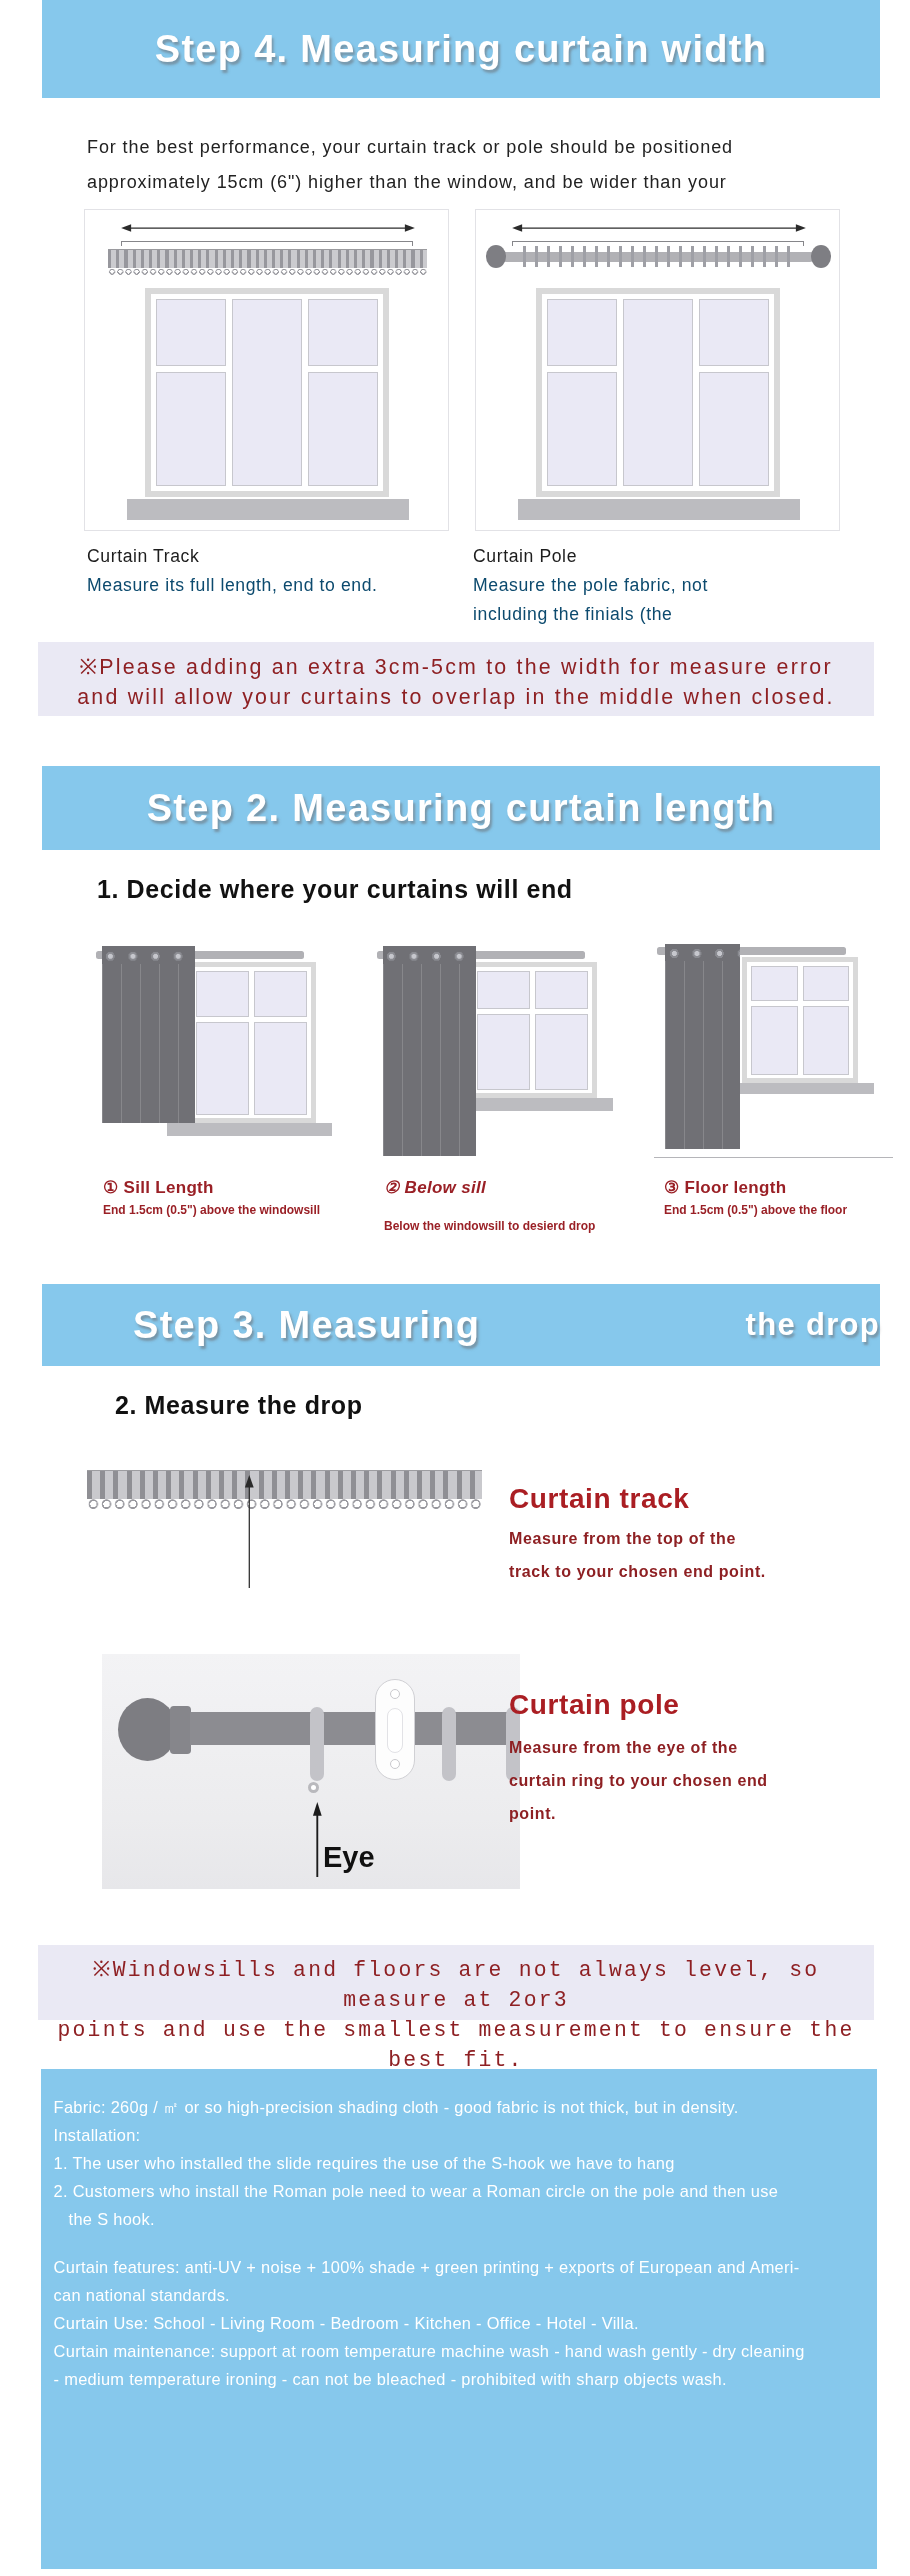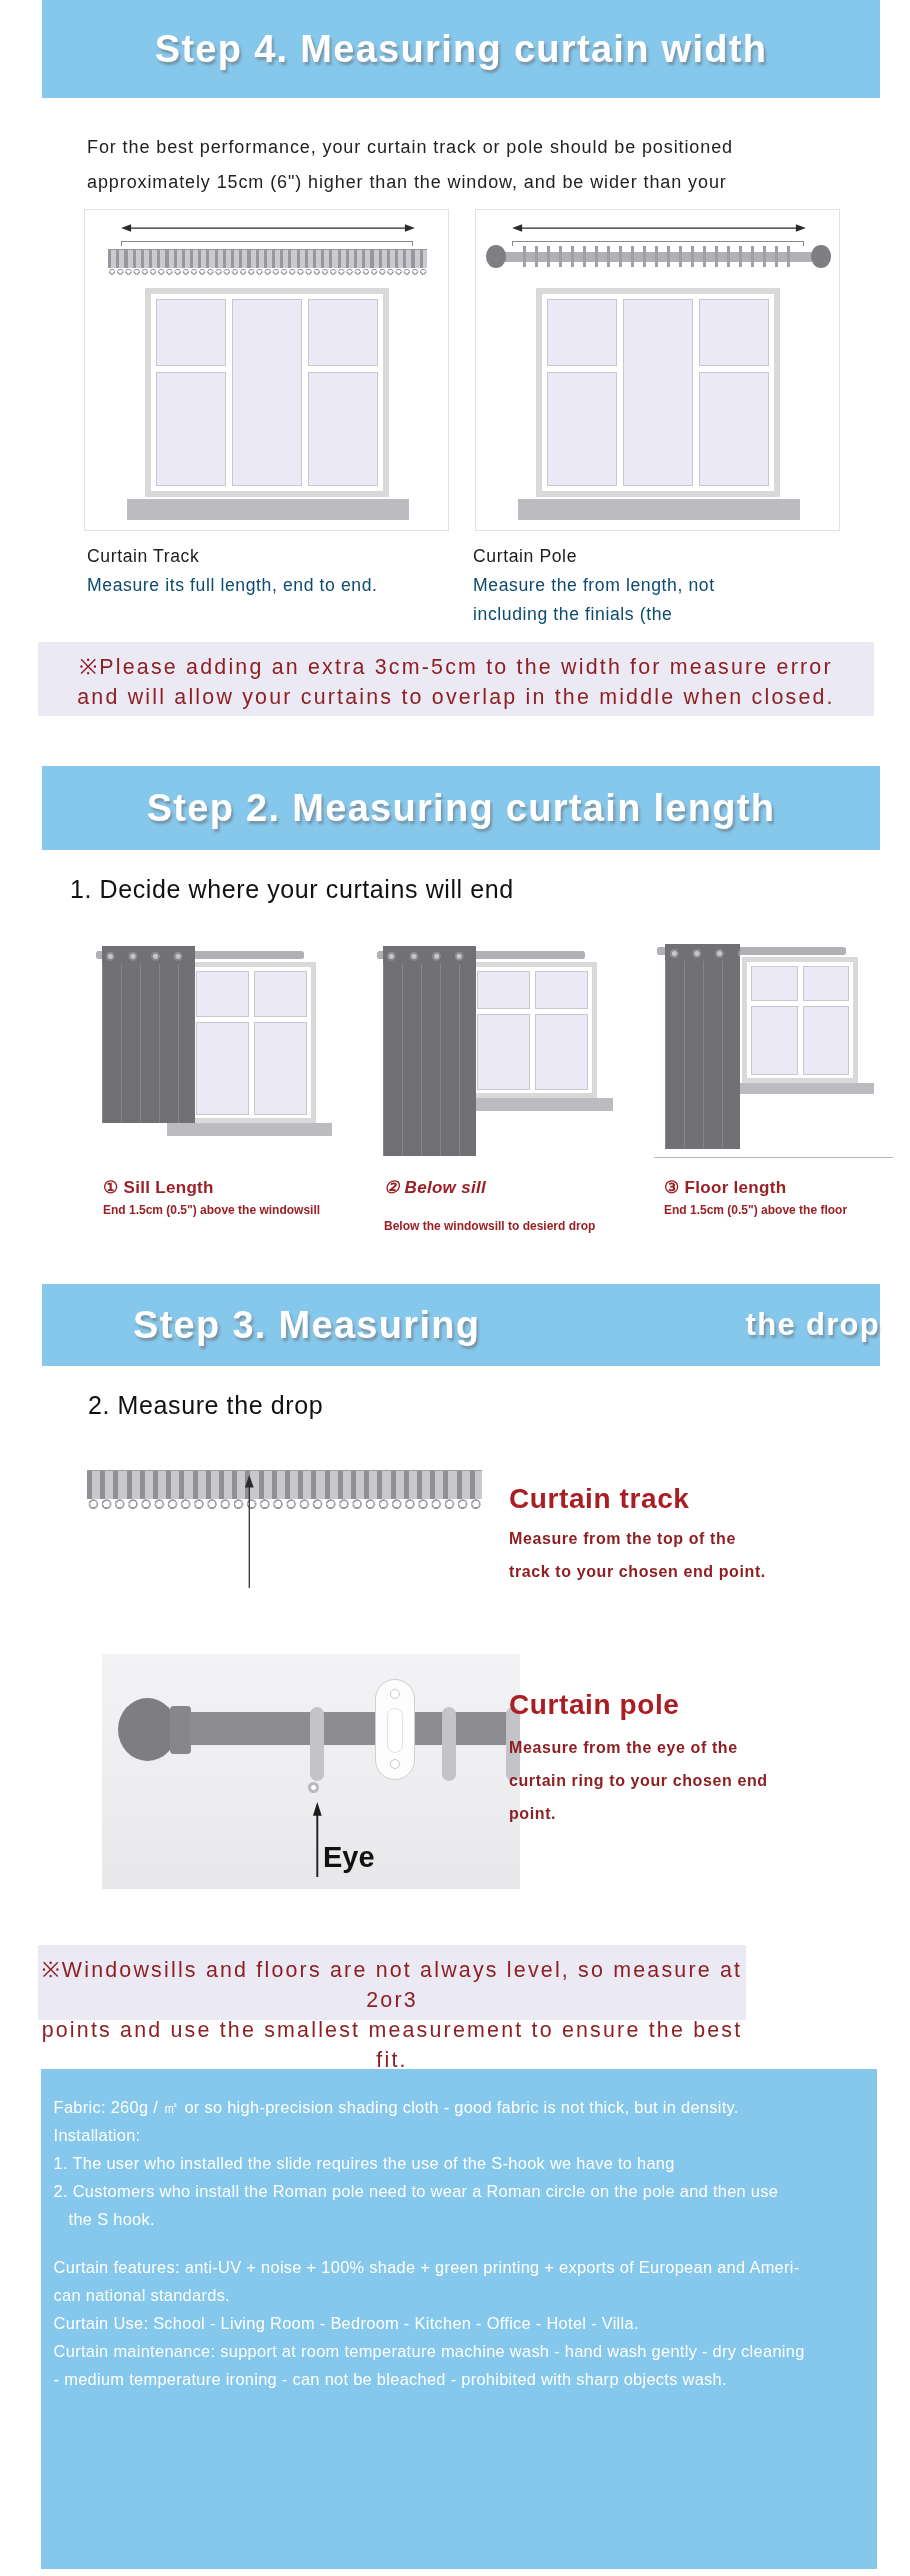--- a/index.html
+++ b/index.html
@@ -9,21 +9,21 @@
   
   .step-hdr{background:#86c8ec;color:#ffffff;display:flex;align-items:center;justify-content:center;
             font-weight:bold;font-size:38px;letter-spacing:1.3px;
             text-shadow:1.9px 2.5px 2.5px rgba(105,105,110,.55);}
   .step-hdr.left{justify-content:space-between;padding-left:91px;}
   .hdr-sub{font-size:31px;margin-left:12.6px;}
   
   .intro{font-size:18px;letter-spacing:0.9px;color:#222;line-height:35px;white-space:nowrap;}
   .cap-title{font-size:17.6px;letter-spacing:0.6px;color:#1d1d1d;line-height:29px;white-space:nowrap;}
   .cap-body{font-size:17.6px;letter-spacing:0.6px;color:#0c4a6e;line-height:29px;white-space:nowrap;}
-  .subhead{font-size:25px;font-weight:normal;letter-spacing:0.6px;color:#111;white-space:nowrap;}
+  .subhead{font-size:25px;font-weight:bold;letter-spacing:0.6px;color:#111;white-space:nowrap;margin-left:27px;}
   
   .notice{background:#eae9f4;color:#8e2023;text-align:center;font-size:21.4px;letter-spacing:2.2px;
           line-height:30px;padding-top:10px;}
   
   .diag-box{border:0.6px solid #e2e2e6;background:#fff;}
   .m-line{border-top:0.6px solid #86868a;}
   .trackbars{background:repeating-linear-gradient(90deg,#97979d 0 3.1px,#cbcbcf 3.1px 8.2px);
              border-top:1.9px solid #9a9a9e;}
   .trackloops{background:radial-gradient(circle at 4.1px 3.8px,rgba(0,0,0,0) 1.9px,#98989e 1.9px 2.8px,rgba(0,0,0,0) 3.1px);
               background-size:8.2px 10px;background-repeat:repeat-x;}
@@ -125,21 +125,21 @@
     </div>
     <div class="abs sill" style="left:42px;top:289px;width:282px;height:21.4px;"></div>
   </div>
 
   <div class="abs" style="left:87px;top:542px;">
     <div class="cap-title">Curtain Track</div>
     <div class="cap-body">Measure its full length, end to end.</div>
   </div>
   <div class="abs" style="left:473px;top:542px;">
     <div class="cap-title">Curtain Pole</div>
-    <div class="cap-body">Measure the from length, not</div>
+    <div class="cap-body">Measure the pole fabric, not</div>
     <div class="cap-body">including the finials (the</div>
   </div>
 
   <div class="abs notice" style="left:38px;top:642px;width:836px;height:74px;">
     <div>※Please adding an extra 3cm-5cm to the width for measure error</div>
     <div>and will allow your curtains to overlap in the middle when closed.</div>
   </div>
 
   <div class="abs step-hdr" style="left:42px;top:766px;width:838px;height:84px;">
     <span>Step 2. Measuring curtain length</span>
@@ -248,21 +248,21 @@
     </svg>
     <div class="abs eye-label" style="left:221px;top:187px;">Eye</div>
   </div>
   <div class="abs red-h" style="left:509px;top:1689px;">Curtain pole</div>
   <div class="abs" style="left:509px;top:1731px;">
     <div class="red-b">Measure from the eye of the</div>
     <div class="red-b">curtain ring to your chosen end</div>
     <div class="red-b">point.</div>
   </div>
 
-  <div class="abs notice" style="left:38px;top:1945px;width:708px;height:75px;">
+  <div class="abs notice" style="left:38px;top:1945px;width:836px;height:75px;font-family:Liberation Mono, monospace;">
     <div>※Windowsills and floors are not always level, so measure at 2or3</div>
     <div>points and use the smallest measurement to ensure the best fit.</div>
   </div>
 
   <div class="abs info-box" style="left:41px;top:2069px;width:836px;height:500px;">
     <div class="info-line">Fabric: 260g / ㎡ or so high-precision shading cloth - good fabric is not thick, but in density.</div>
     <div class="info-line">Installation:</div>
     <div class="info-line">1. The user who installed the slide requires the use of the S-hook we have to hang</div>
     <div class="info-line">2. Customers who install the Roman pole need to wear a Roman circle on the pole and then use</div>
     <div class="info-line indent">the S hook.</div>

